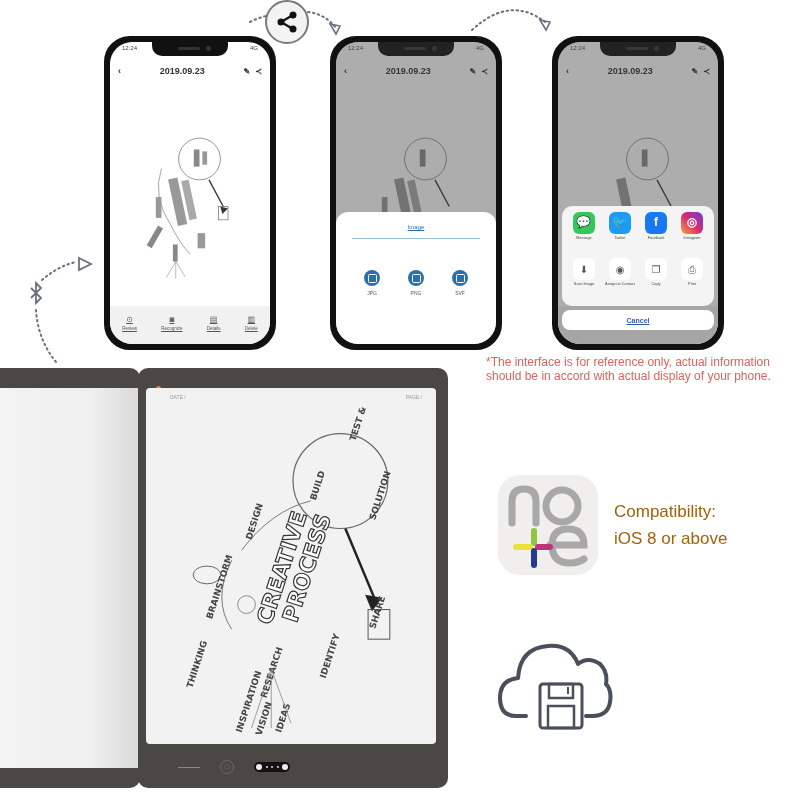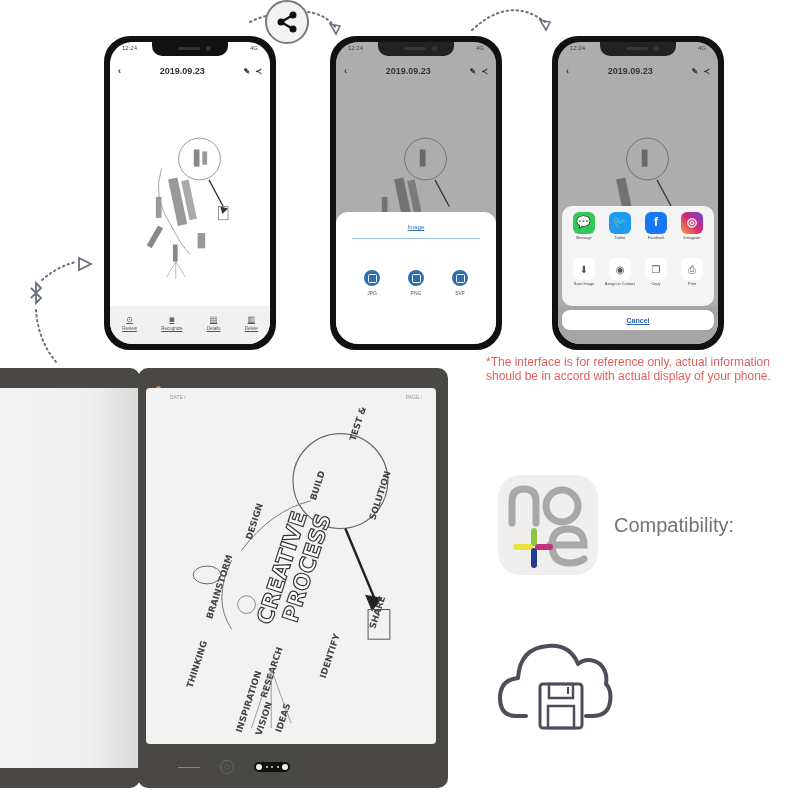--- a/index.html
+++ b/index.html
@@ -73,21 +73,21 @@
   .bottom-bar { position: absolute; left: 40px; bottom: 14px; display: flex; align-items: center; gap: 20px; }
   .power-btn { width: 14px; height: 14px; border-radius: 50%; border: 1px solid #6a6a6a; color: #6a6a6a; font-size: 7px; display: flex; align-items: center; justify-content: center; }
   .connector-pins { width: 36px; height: 10px; background: #111; border-radius: 5px; display: flex; align-items: center; justify-content: space-between; padding: 0 2px; }
   .pin-big { width: 6px; height: 6px; border-radius: 50%; background: #eee; }
   .pin-small { width: 2px; height: 2px; border-radius: 50%; background: #ddd; }
   .orange-dot { position: absolute; width: 5px; height: 5px; border-radius: 50%; background: #e08a4a; }
 
   
   .feature { position: absolute; display: flex; align-items: center; }
   .app-logo { width: 100px; height: 100px; border-radius: 22px; background: #f0efee; position: relative; }
-  .feature-text { font-size: 20px; line-height: 27px; color: #737373; }
+  .feature-text { font-size: 17px; line-height: 27px; color: #a16207; }
 </style>
 </head>
 <body>
 
 <div class="share-badge">
   <svg width="24" height="24" viewBox="0 0 24 24">
     <circle cx="18" cy="5" r="3.5" fill="#111"></circle>
       <circle cx="6" cy="12" r="3.5" fill="#111"></circle>
       <circle cx="18" cy="19" r="3.5" fill="#111"></circle>
     <line x1="6" y1="12" x2="18" y2="5" stroke="#111" stroke-width="2.2"></line>
@@ -358,20 +358,21 @@
       <circle cx="64" cy="31" r="16" fill="none" stroke="#a8a8a8" stroke-width="7"></circle>
       <path d="M52 70 L86 70 Q86 54 70 54 Q54 54 54 70 Q54 88 72 88 Q80 88 86 84" fill="none" stroke="#a8a8a8" stroke-width="7" stroke-linecap="round"></path>
       <line x1="36" y1="56" x2="36" y2="68" stroke="#8fc641" stroke-width="6" stroke-linecap="round"></line>
       <line x1="18" y1="72" x2="32" y2="72" stroke="#e8e23a" stroke-width="6" stroke-linecap="round"></line>
       <line x1="40" y1="72" x2="52" y2="72" stroke="#c2307f" stroke-width="6" stroke-linecap="round"></line>
       <line x1="36" y1="76" x2="36" y2="90" stroke="#233c8f" stroke-width="6" stroke-linecap="round"></line>
     </svg>
   </div>
   <div class="feature-text" style="margin-left:16px;">
     <div>Compatibility:</div>
+    <div>iOS 8 or above</div>
   </div>
 </div>
 
 <div class="feature" style="left:496px;top:628px;">
   <svg width="118" height="104" viewBox="0 0 118 104">
     <path d="M30 88 L20 88 Q4 88 4 70 Q4 52 22 50 Q24 20 52 18 Q74 16 82 36 Q92 28 104 36 Q112 44 110 56 Q116 62 114 74 Q112 88 96 88 L90 88" fill="none" stroke="#4b4f5c" stroke-width="4" stroke-linecap="round" stroke-linejoin="round"></path>
     <rect x="44" y="56" width="42" height="44" rx="3" fill="#fff" stroke="#4b4f5c" stroke-width="3"></rect>
     <rect x="53" y="56" width="24" height="14" fill="none" stroke="#4b4f5c" stroke-width="2.5"></rect>
     <line x1="72" y1="59" x2="72" y2="66" stroke="#4b4f5c" stroke-width="2"></line>
     <rect x="52" y="78" width="26" height="22" fill="none" stroke="#4b4f5c" stroke-width="2.5"></rect>

